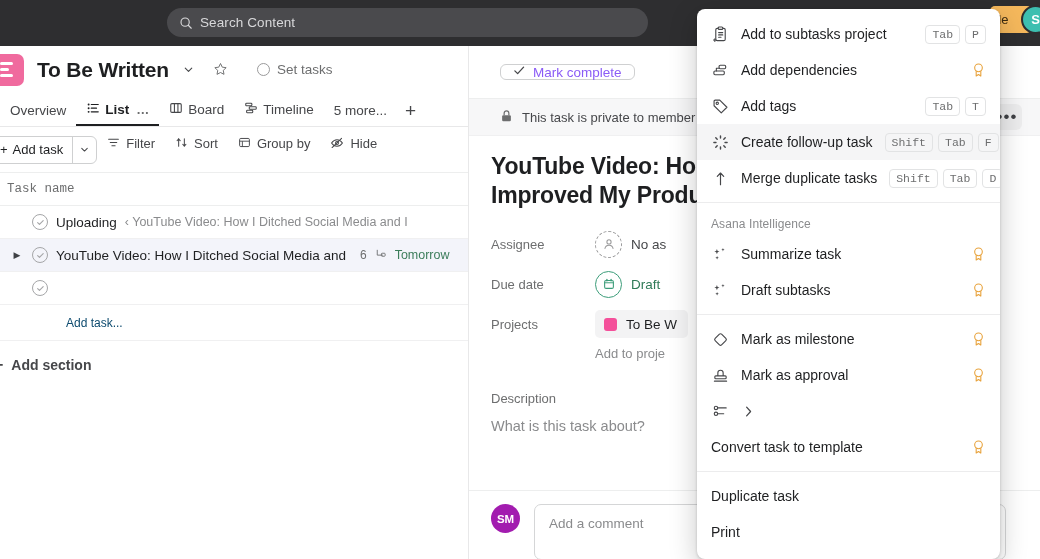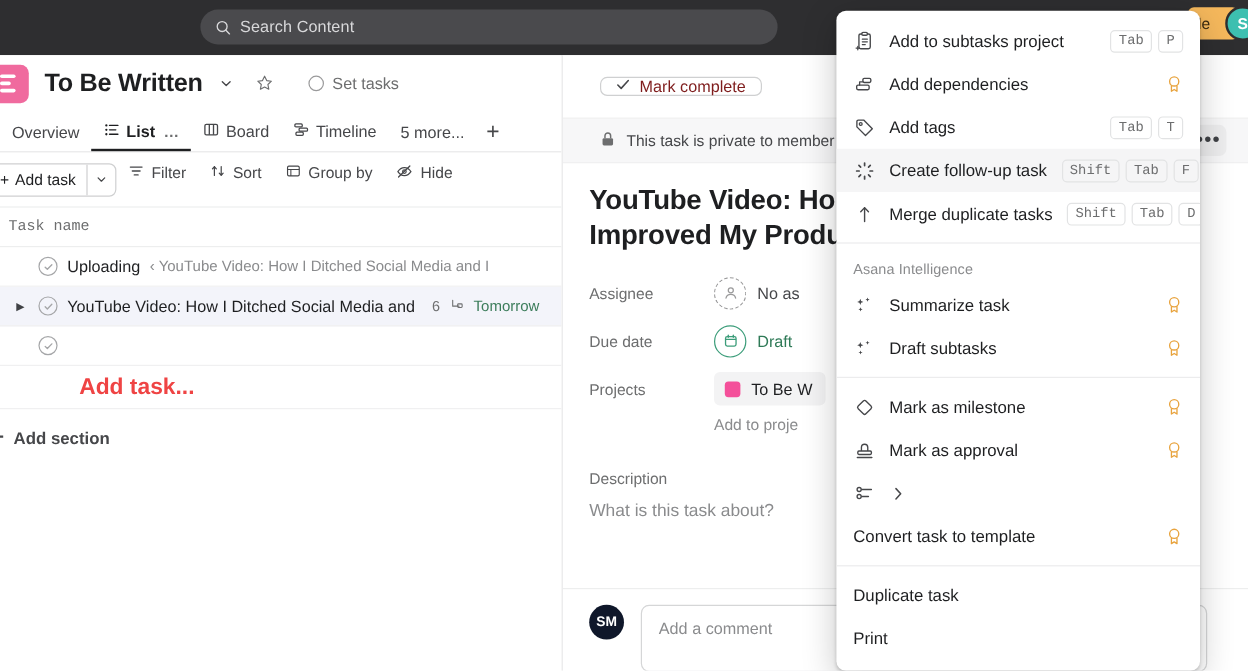--- a/index.html
+++ b/index.html
@@ -127,44 +127,43 @@
   }
   .check svg { display: block; }
   .task-name { white-space: nowrap; }
   .task-sub {
     color: #8a8b8d; font-size: 12.5px; white-space: nowrap; overflow: hidden;
   }
   .sub-count { color: #6d6e6f; font-size: 12px; margin-left: 6px; }
   .due-pill { color: #3c7d5b; font-size: 12.5px; white-space: nowrap; }
   .addtask-ghost {
     height: 36px; display: flex; align-items: center; padding-left: 66px;
-    color: #ef4444; font-size: 19px; cursor: pointer;
+    color: #0c4a6e; font-size: 12px; cursor: pointer;
     border-bottom: 1px solid #f0f0f1;
-    font-weight: bold;
   }
   .addsection {
     display: flex; align-items: center; gap: 8px; height: 36px;
     padding-left: 0px; margin-top: 6px; color: #46474a;
     font-size: 14px; font-weight: 600; cursor: pointer;
   }
   .addsection .pl { margin-left: -6px; font-size: 16px; }
 
   
   .detail {
     position: absolute; top: 46px; left: 468px; width: 572px; height: 513px;
     background: #fff; border-left: 1px solid #e8e8e9; overflow: hidden;
   }
   .detail-toolbar {
     display: flex; align-items: center; height: 53px; padding: 0 14px;
     border-bottom: 1px solid #edeeee; gap: 8px;
   }
   .markcomplete {
     display: flex; align-items: center; gap: 7px; height: 16px; padding: 0 12px;
     border: 1px solid #cfd0d1; border-radius: 6px; font-size: 13.5px;
-    color: #7f1d1d; cursor: pointer; margin-left: 17px; white-space: nowrap;
+    color: #8b5cf6; cursor: pointer; margin-left: 17px; white-space: nowrap;
   }
   .dots-btn {
     position: absolute; right: 18px; top: 58px; width: 30px; height: 26px;
     background: #ededee; border-radius: 6px;
     display: flex; align-items: center; justify-content: center;
     font-size: 17px; color: #3f4145; cursor: pointer; letter-spacing: 1px;
   }
   .private-bar {
     display: flex; align-items: center; gap: 9px; height: 37px;
     background: #f7f7f8; padding-left: 31px; font-size: 13px; color: #46474a;
@@ -196,21 +195,21 @@
   .proj-sq { width: 13px; height: 13px; border-radius: 3px; background: #f4509a; }
   .addproj { padding: 2px 0 0 104px; font-size: 13px; color: #8a8b8d; cursor: pointer; }
   .desc-label { padding: 30px 0 0 22px; font-size: 13px; color: #6d6e6f; }
   .desc-ph { padding: 12px 0 0 22px; font-size: 14.5px; color: #8a8b8d; cursor: text; }
   .comment-bar {
     position: absolute; left: 0; right: 0; bottom: 0; height: 69px;
     border-top: 1px solid #edeeee; display: flex; align-items: flex-start;
     padding: 13px 0 0 22px; gap: 14px; background: #fff;
   }
   .avatar-sm {
-    width: 29px; height: 29px; border-radius: 50%; background: #0f172a;
+    width: 29px; height: 29px; border-radius: 50%; background: #a21caf;
     color: #fff; font-size: 11.5px; font-weight: 600;
     display: flex; align-items: center; justify-content: center; flex: 0 0 auto;
   }
   .comment-input {
     flex: 1; margin-right: 34px; height: 56px;
     border: 1px solid #d5d6d7; border-radius: 7px;
     padding: 11px 14px; font-size: 13.5px; color: #8a8b8d; cursor: text;
   }
 
   

